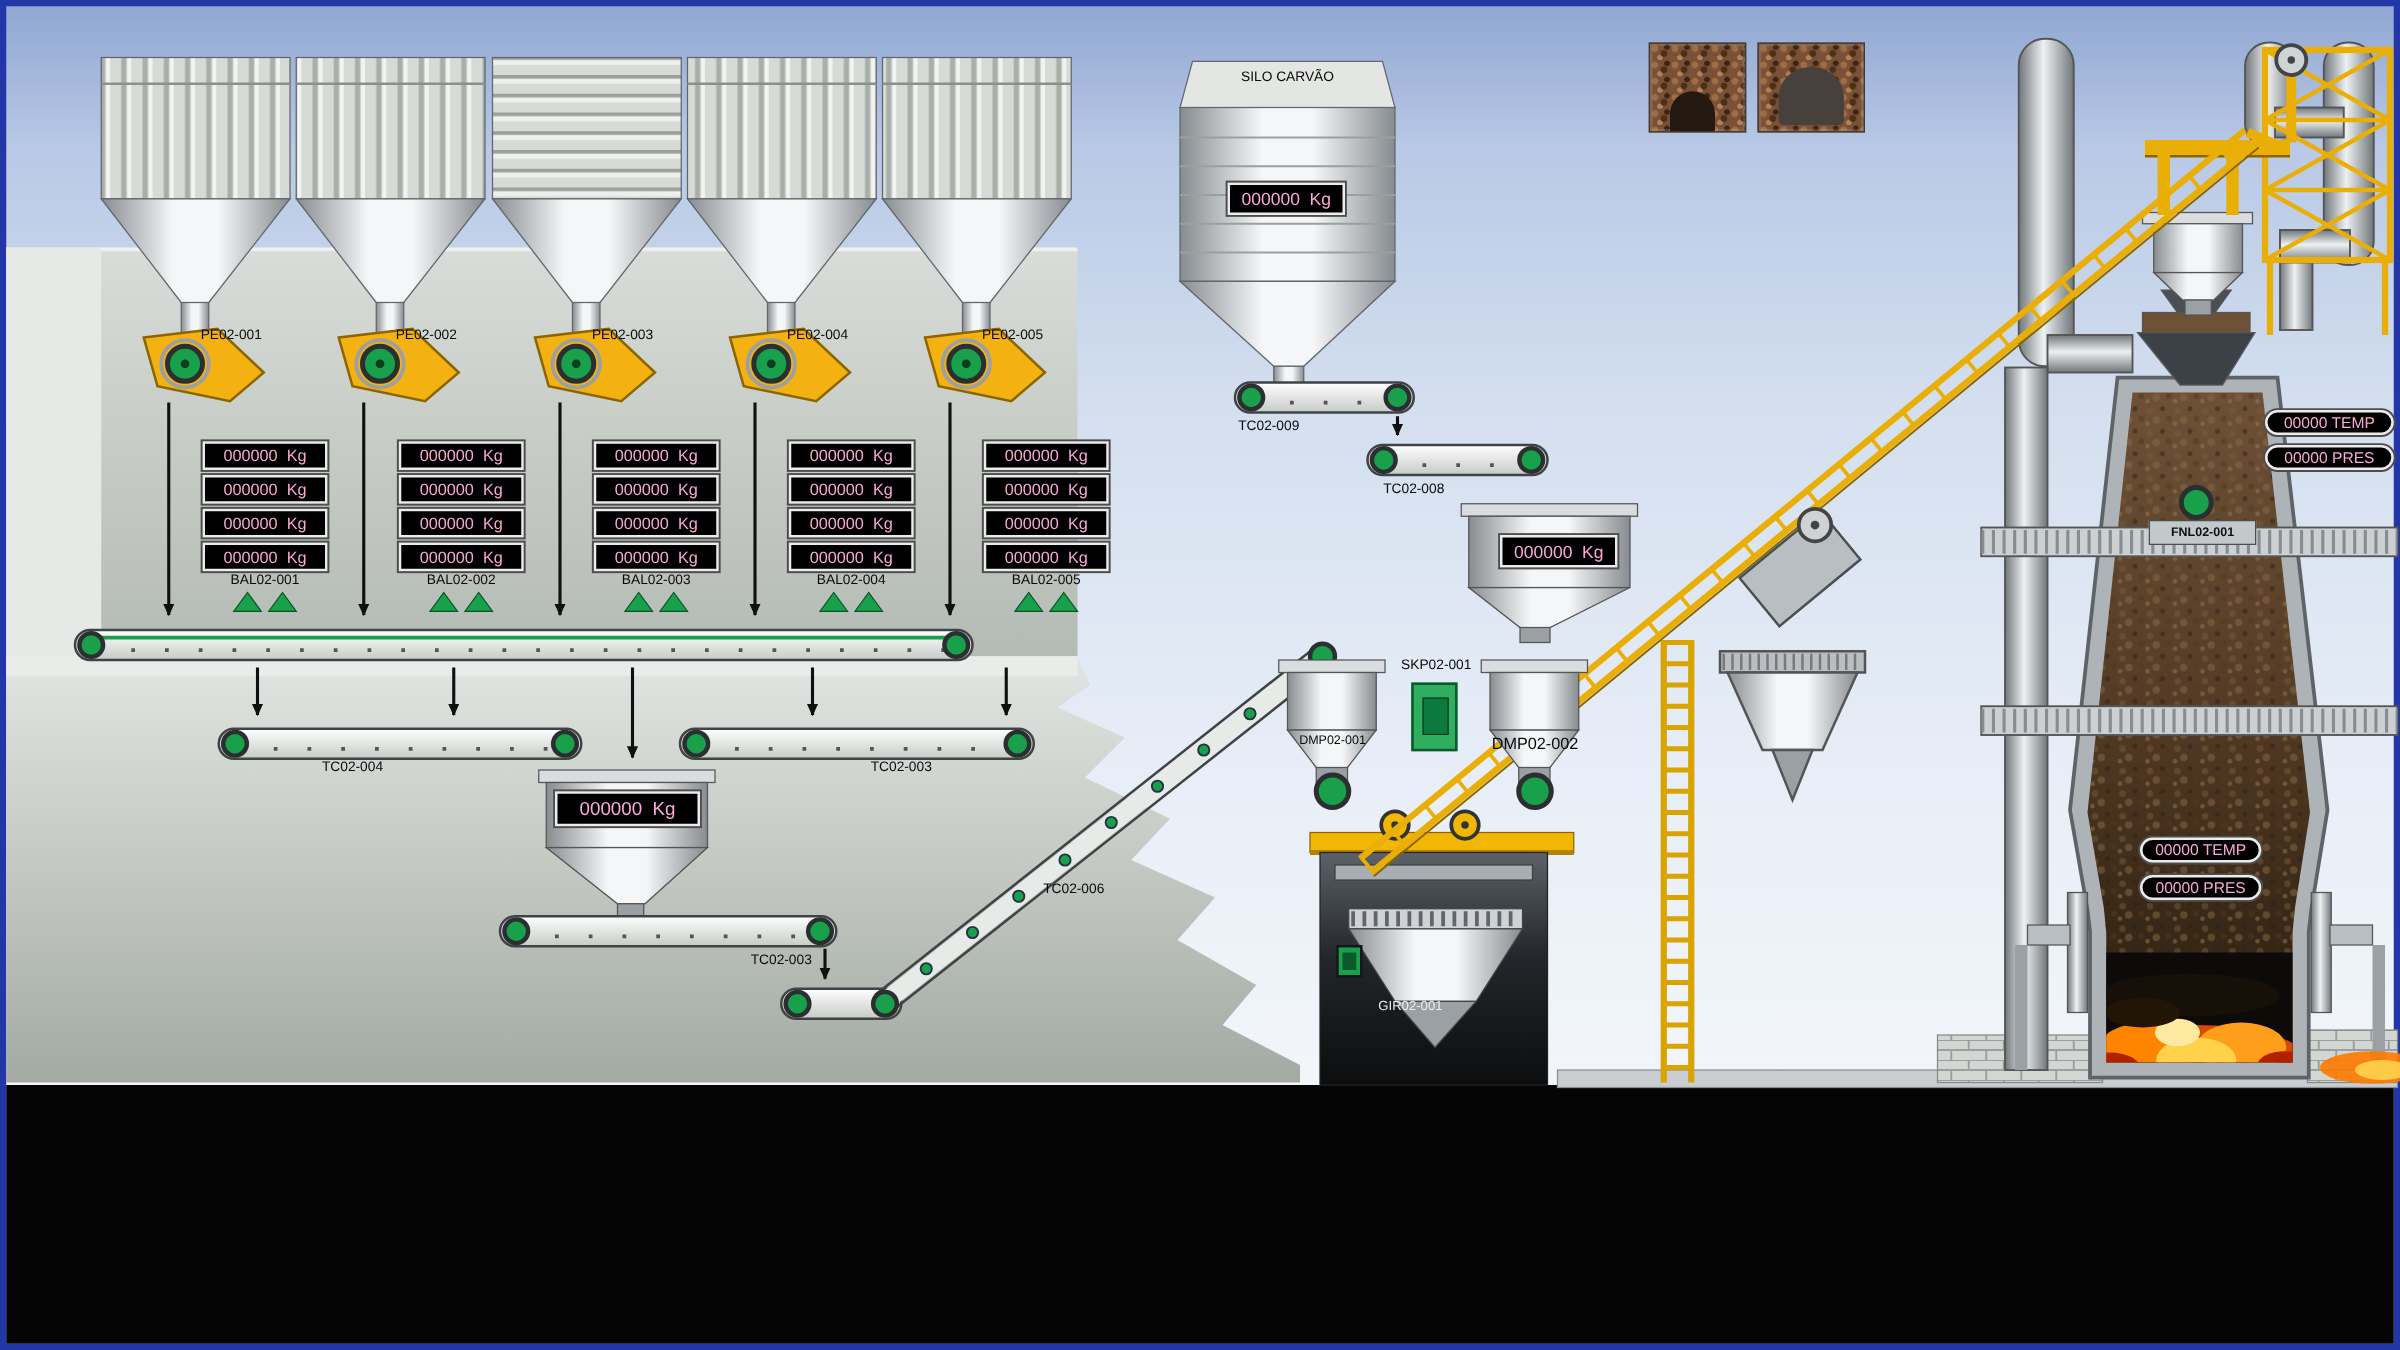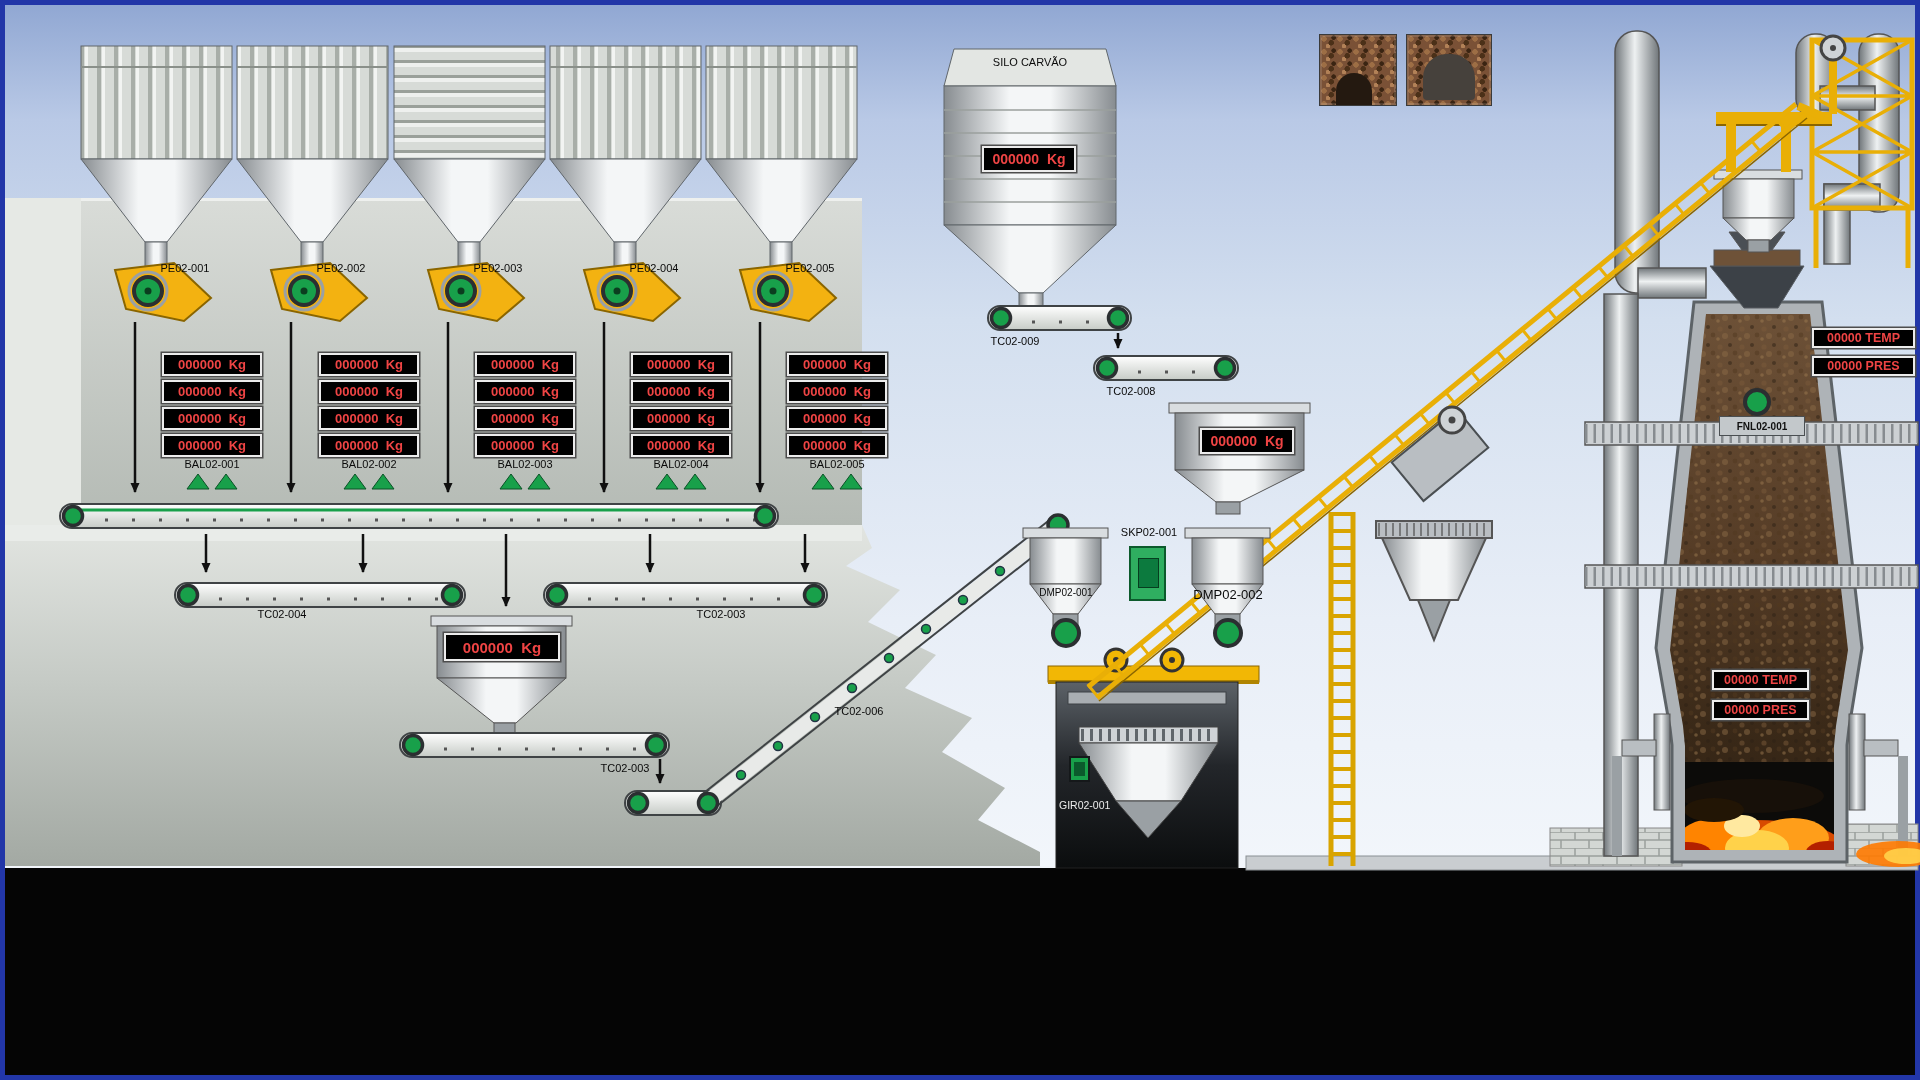--- a/index.html
+++ b/index.html
@@ -6,26 +6,26 @@
   .screen{
     position:relative;width:1920px;height:1080px;overflow:hidden;
     font-family:"Liberation Sans",sans-serif;
     background:linear-gradient(180deg,#8fa6d2 0px,#b9c9e6 120px,#d3dfef 320px,#e8eef7 620px,#f2f6fb 868px,#f2f6fb 1080px);
     box-shadow:inset 0 0 0 5px #2236a8;
   }
   .scene{position:absolute;left:0;top:0;width:1920px;height:1080px;}
   .lbl{position:absolute;font-weight:normal;font-size:11px;color:#0a0a0a;text-align:center;white-space:nowrap;z-index:3;}
   .lbl.light{color:#ececec;}
   .lcd{position:absolute;background:#000;border:2px solid #ececec;box-shadow:0 0 0 1.5px #4d4d4d;
-       color:#ef4444;font-weight:bold;display:flex;align-items:center;justify-content:center;
+       color:#f9a8d4;font-weight:normal;display:flex;align-items:center;justify-content:center;
        white-space:pre;z-index:3;box-sizing:border-box;}
   .lcd-sm{width:100px;height:23px;font-size:13px;}
   .lcd-md{width:94px;height:26px;font-size:14px;}
   .lcd-lg{width:116px;height:28px;font-size:15px;}
-  .lcd-fp{width:103px;height:20px;font-size:12.5px;}
+  .lcd-fp{width:103px;height:20px;font-size:12.5px;border-radius:12px;}
   .plate{position:absolute;background:#c3c8cb;border:1px solid #4a4f52;font-size:10px;font-weight:bold;
          color:#101010;text-align:center;z-index:3;display:flex;align-items:center;justify-content:center;}
   .skpbox{position:absolute;background:#2fae60;border:2px solid #0c5a2c;z-index:3;box-sizing:border-box;}
   .skpbox .inner{position:absolute;left:7px;top:10px;width:19px;height:28px;background:#0c7a3e;border:1px solid #063d1f;}
   .swatch{position:absolute;border:1px solid #3a3a3a;z-index:3;
           background-color:#7a5136;
           background-image:
             radial-gradient(circle at 25% 30%, #9d6e45 0 2.5px, transparent 3px),
             radial-gradient(circle at 70% 60%, #4b3018 0 2.5px, transparent 3px),
             radial-gradient(circle at 50% 85%, #b28157 0 2px, transparent 2.5px),
@@ -464,21 +464,21 @@
 
 <div class="lcd lcd-lg" style="left:444px;top:633px">000000  Kg</div>
 <div class="lcd lcd-md" style="left:1200px;top:428px">000000  Kg</div>
 
 <div class="lbl" style="left:1104px;top:526px;width:90px">SKP02-001</div>
 <div class="skpbox" style="left:1129px;top:546px;width:37px;height:55px">
       <div class="inner"></div>
     </div>
 <div class="lbl" style="left:1021px;top:587px;width:90px;font-size:10px">DMP02-001</div>
 <div class="lbl" style="left:1183px;top:587px;width:90px;font-size:13px">DMP02-002</div>
-<div class="lbl light" style="left:1059px;top:799px;width:95px;text-align:left;font-size:10.5px">GIR02-001</div>
+<div class="lbl light" style="left:1059px;top:799px;width:95px;text-align:right;font-size:10.5px">GIR02-001</div>
 <div class="plate" style="left:1719px;top:416px;width:84px;height:18px">FNL02-001</div>
 
 <div class="lcd lcd-fp" style="left:1812px;top:328px">00000 TEMP</div>
 <div class="lcd lcd-fp" style="left:1812px;top:356px">00000 PRES</div>
 <div class="lcd lcd-fp" style="left:1712px;top:670px;width:97px">00000 TEMP</div>
 <div class="lcd lcd-fp" style="left:1712px;top:700px;width:97px">00000 PRES</div>
 
 <div class="swatch" style="left:1319px;top:34px;width:76px;height:70px">
       <div class="arch"></div>
     </div>

